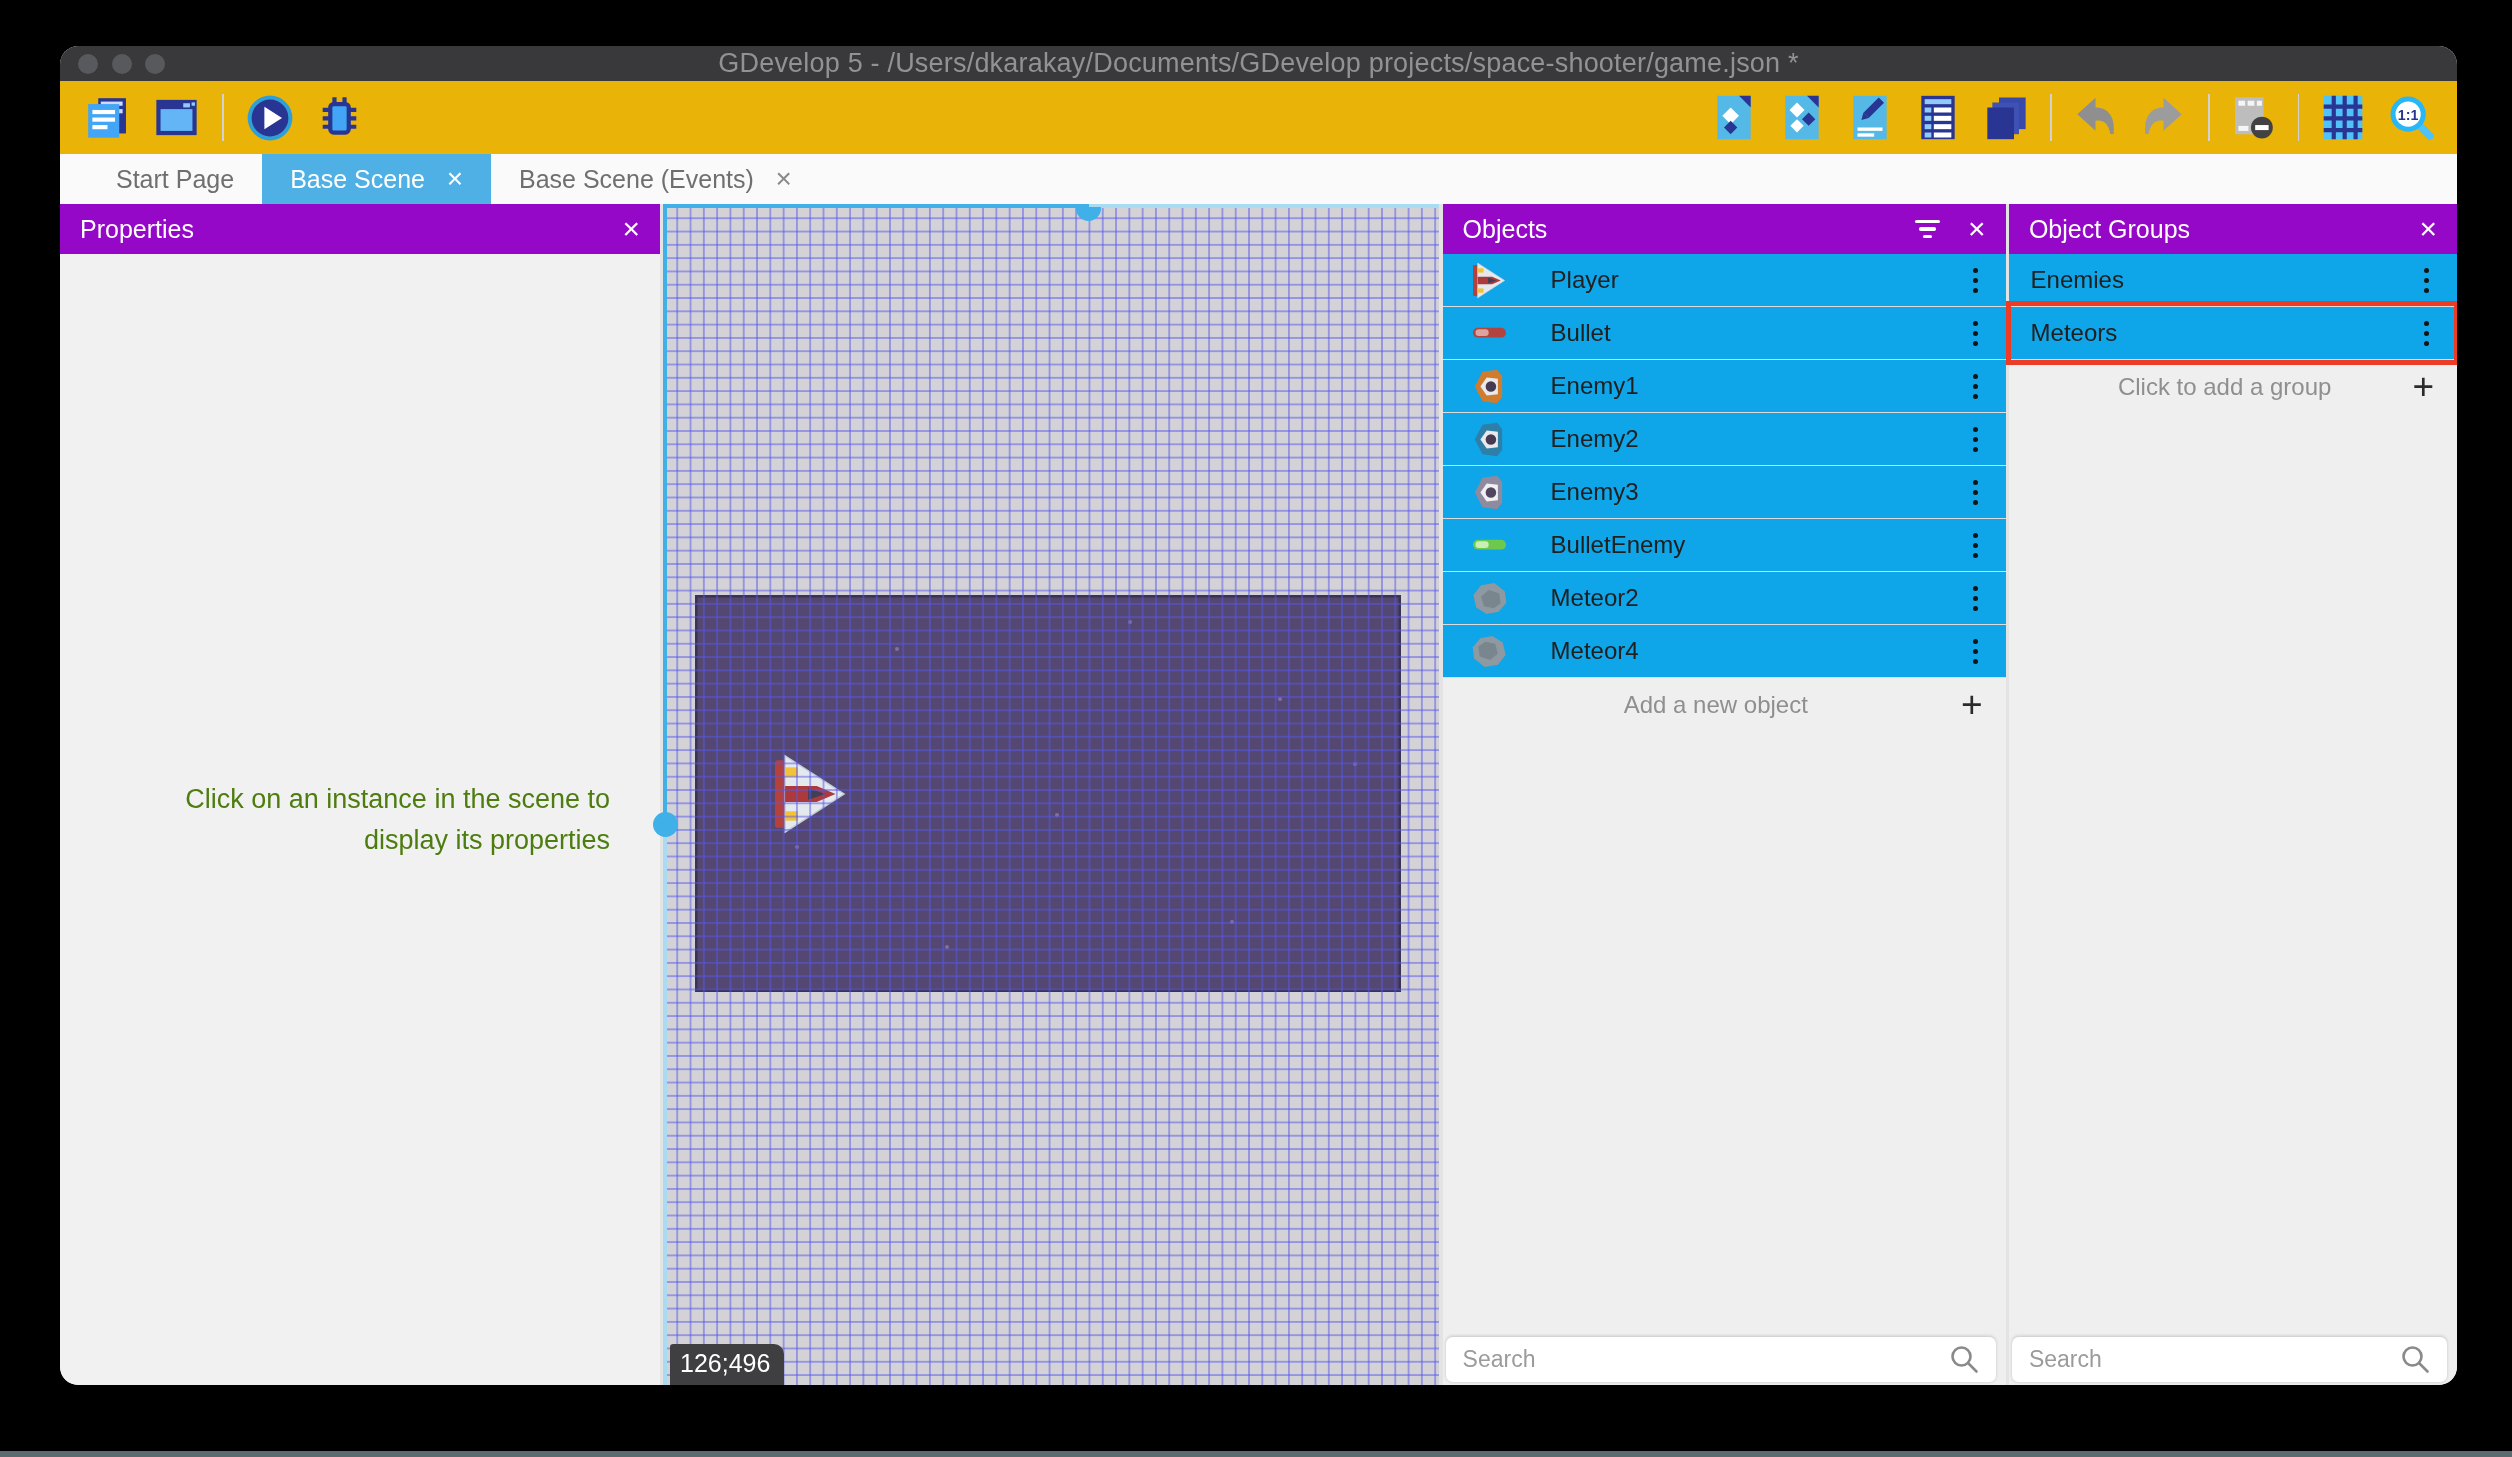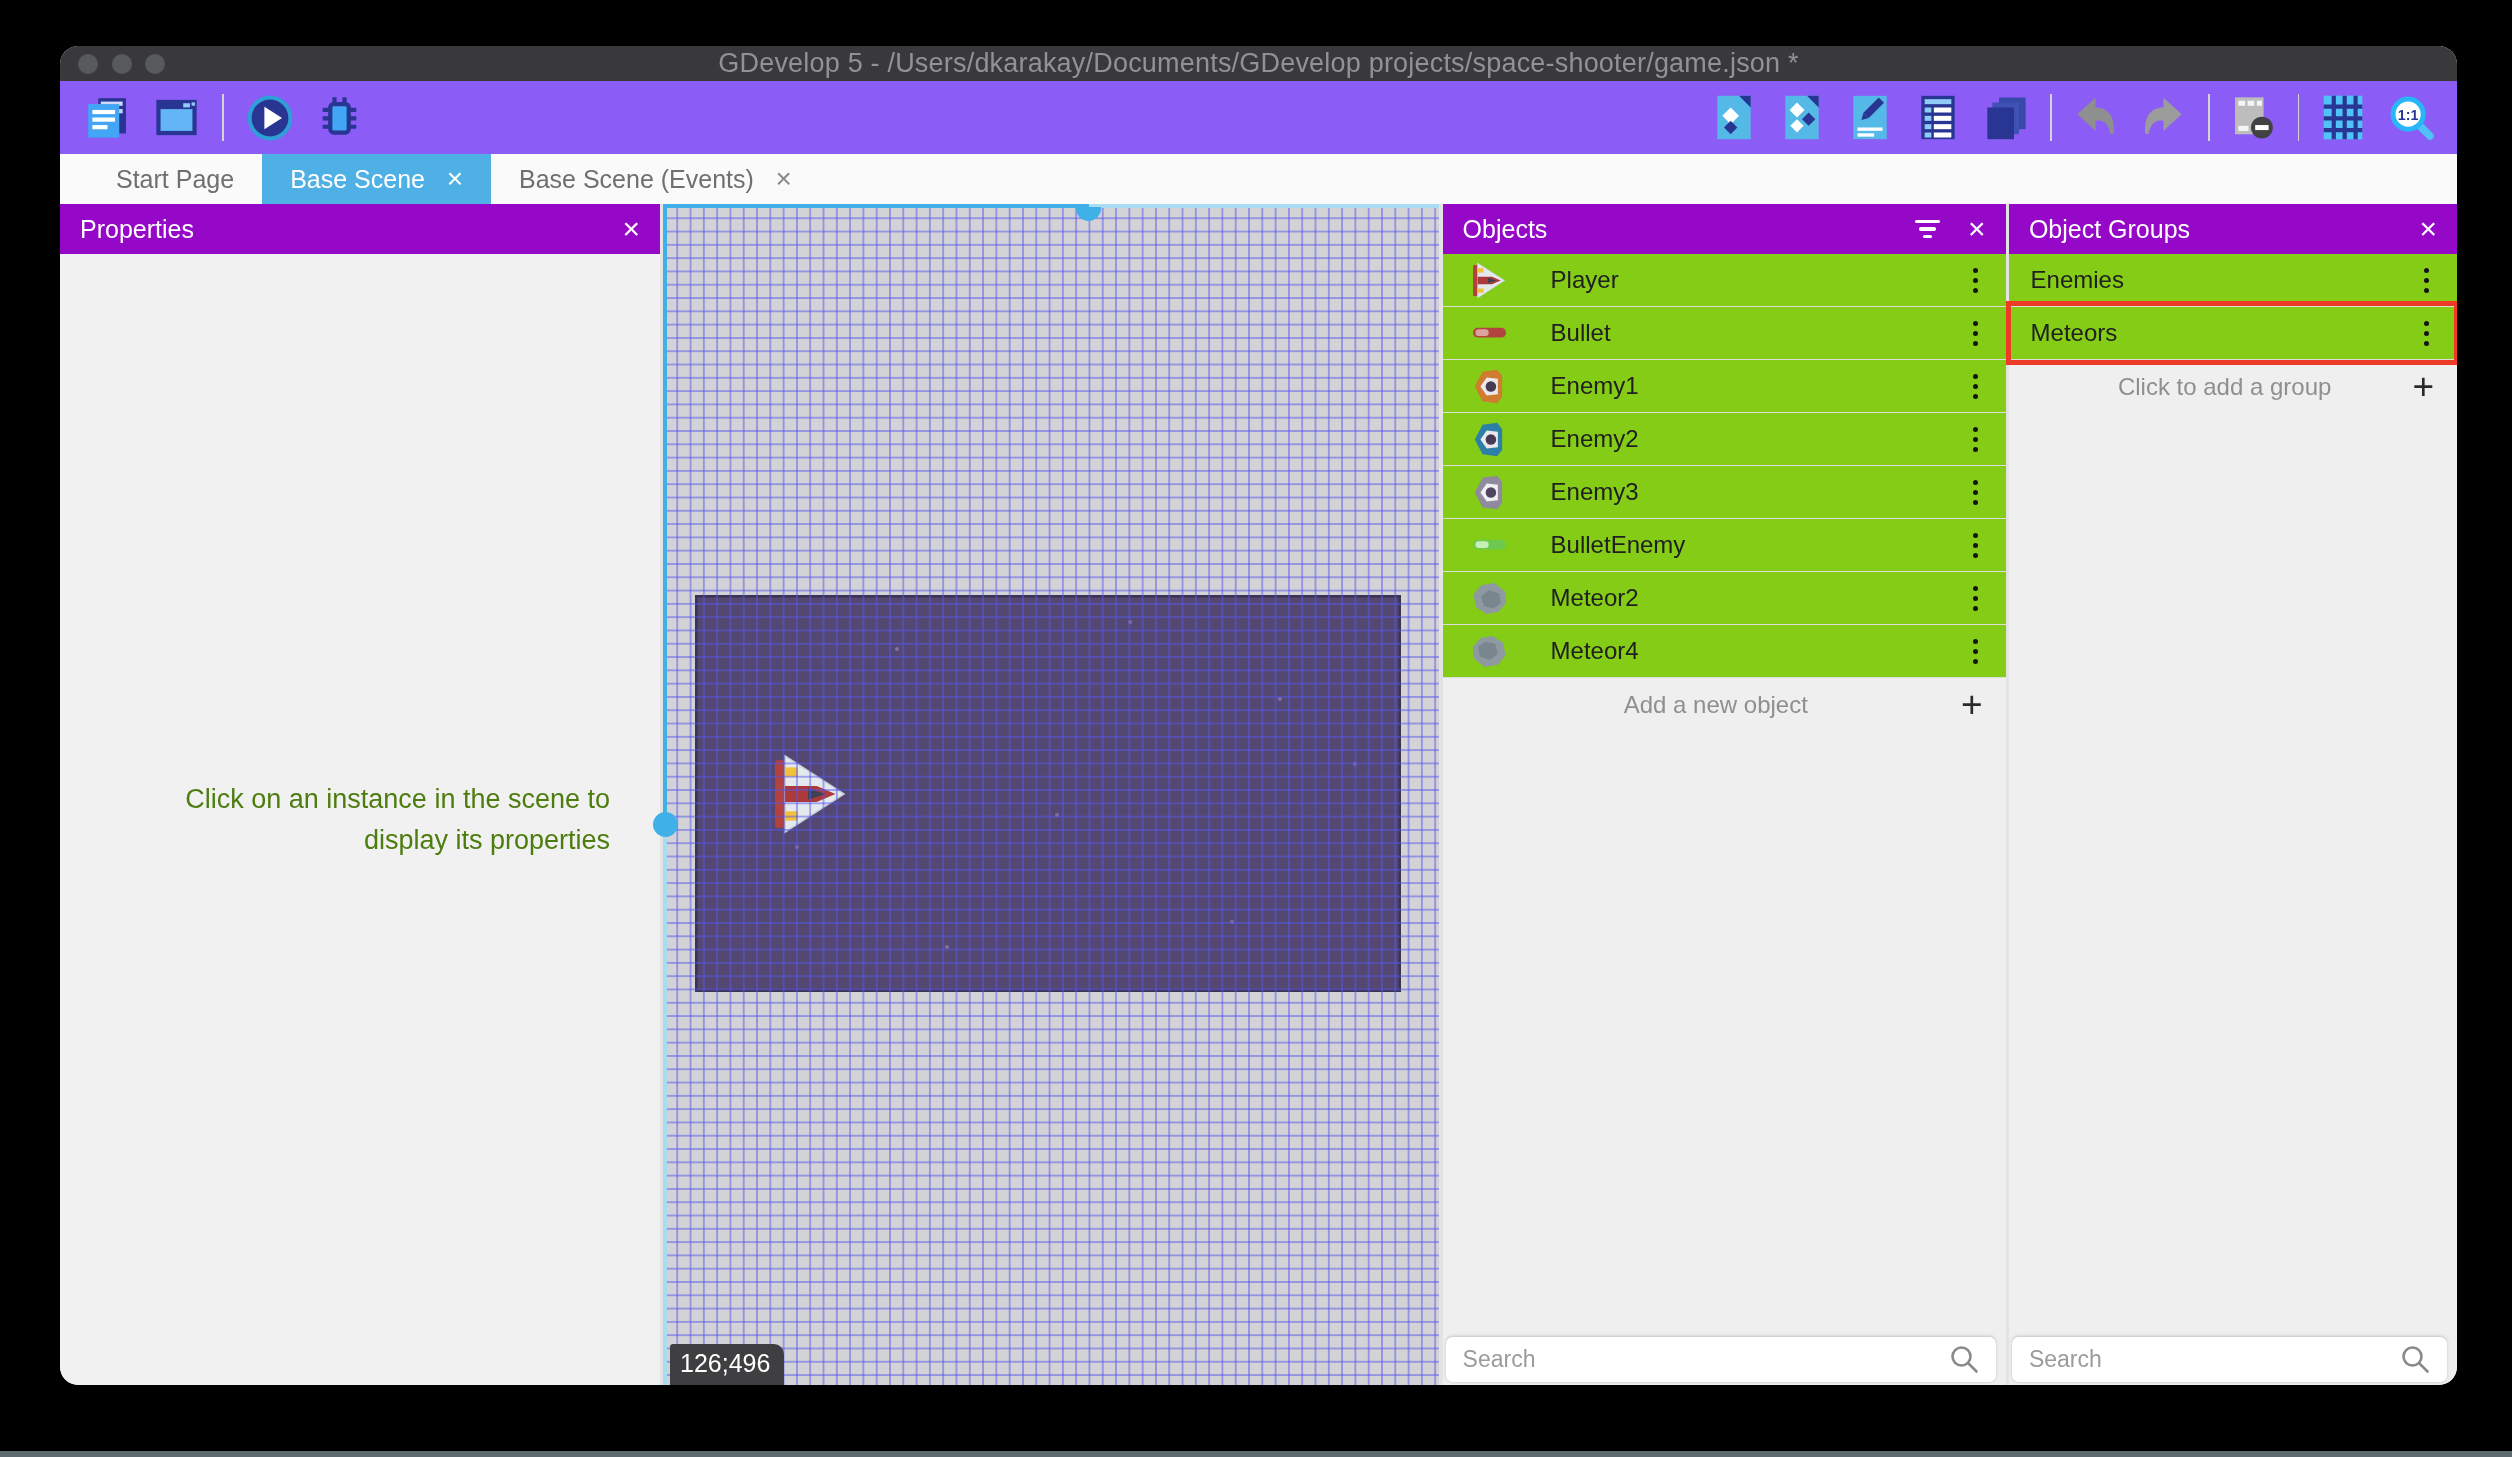--- a/index.html
+++ b/index.html
@@ -13,21 +13,21 @@
             display:flex; flex-direction:column; }
 
   
   .titlebar { position:relative; height:35px; background:#39393c; flex:0 0 35px;
               display:flex; align-items:center; justify-content:center; }
   .titlebar-text { color:#929296; font-size:27px; letter-spacing:0.2px; }
   .traffic { position:absolute; left:18.3px; top:7.5px; display:flex; gap:13.3px; }
   .traffic i { width:20px; height:20px; border-radius:50%; background:#58595c; display:block; }
 
   
-  .toolbar { height:73px; flex:0 0 73px; background:#8b5cf6; display:flex; align-items:center; }
+  .toolbar { height:73px; flex:0 0 73px; background:#eab308; display:flex; align-items:center; }
   .tb-left { display:flex; align-items:center; gap:21.7px; padding-left:23px; }
   .tb-right { margin-left:auto; display:flex; align-items:center; gap:20px; padding-right:21.7px; }
   .tb-sep { width:1.7px; height:47px; background:#d2d2d2; }
   .tbi { width:48px; height:48px; display:flex; align-items:center; justify-content:center; cursor:pointer; }
 
   
   .tabbar { height:50px; flex:0 0 50px; background:#fafafa; display:flex; align-items:stretch; padding-left:28px; }
   .tab { display:flex; align-items:center; gap:21.7px; padding:0 28px; font-size:25px; color:#6f6f6f; cursor:pointer; }
   .tab .tab-x { font-size:28px; color:#8a8a8a; line-height:1; }
   .tab.active { background:#4FB0E5; color:#fff; }
@@ -72,21 +72,21 @@
                  background:#3FB0E8; border-radius:50%; z-index:5; }
   .coord-badge { position:absolute; left:6.7px; bottom:0; z-index:6; background:#3f3f41; color:#fff;
                  font-size:25px; padding:5px 13.3px 6.7px 10px; border-radius:3.3px 10px 0 0; }
 
   
   .listpanel { display:flex; flex-direction:column; background:#efefef; position:relative; }
   .objects { width:563px; flex:0 0 563px; }
   .groups  { flex:1; }
   .rows { flex:0 0 auto; }
   .row { height:53px; display:flex; align-items:center; border-bottom:0.8px solid #dcdcdc;
-         padding:0 23px 0 28px; background:#84cc16; cursor:pointer; }
+         padding:0 23px 0 28px; background:#0ea5e9; cursor:pointer; }
   .obj-icon { width:37px; height:37px; flex:0 0 37px; display:flex; align-items:center; justify-content:center; }
   .row-label { font-size:24px; color:#202020; margin-left:43px; }
   .grow { flex:1; }
   .dots { display:flex; flex-direction:column; gap:5px; padding:5px; cursor:pointer; }
   .dots i { width:5px; height:5px; border-radius:50%; background:#151515; display:block; }
   .add-row { height:53px; display:flex; align-items:center; border-bottom:0; padding:0 23px 0 28px; }
   .add-label { flex:1; text-align:center; font-size:24px; color:#8f8f8f; }
   .plus { font-size:37px; color:#2b2b2b; line-height:1; cursor:pointer; font-weight:400; }
   .panel-spacer { flex:1; }
   .searchbox { position:absolute; left:3.3px; right:10px; bottom:3.3px; height:45px; background:#fff;

